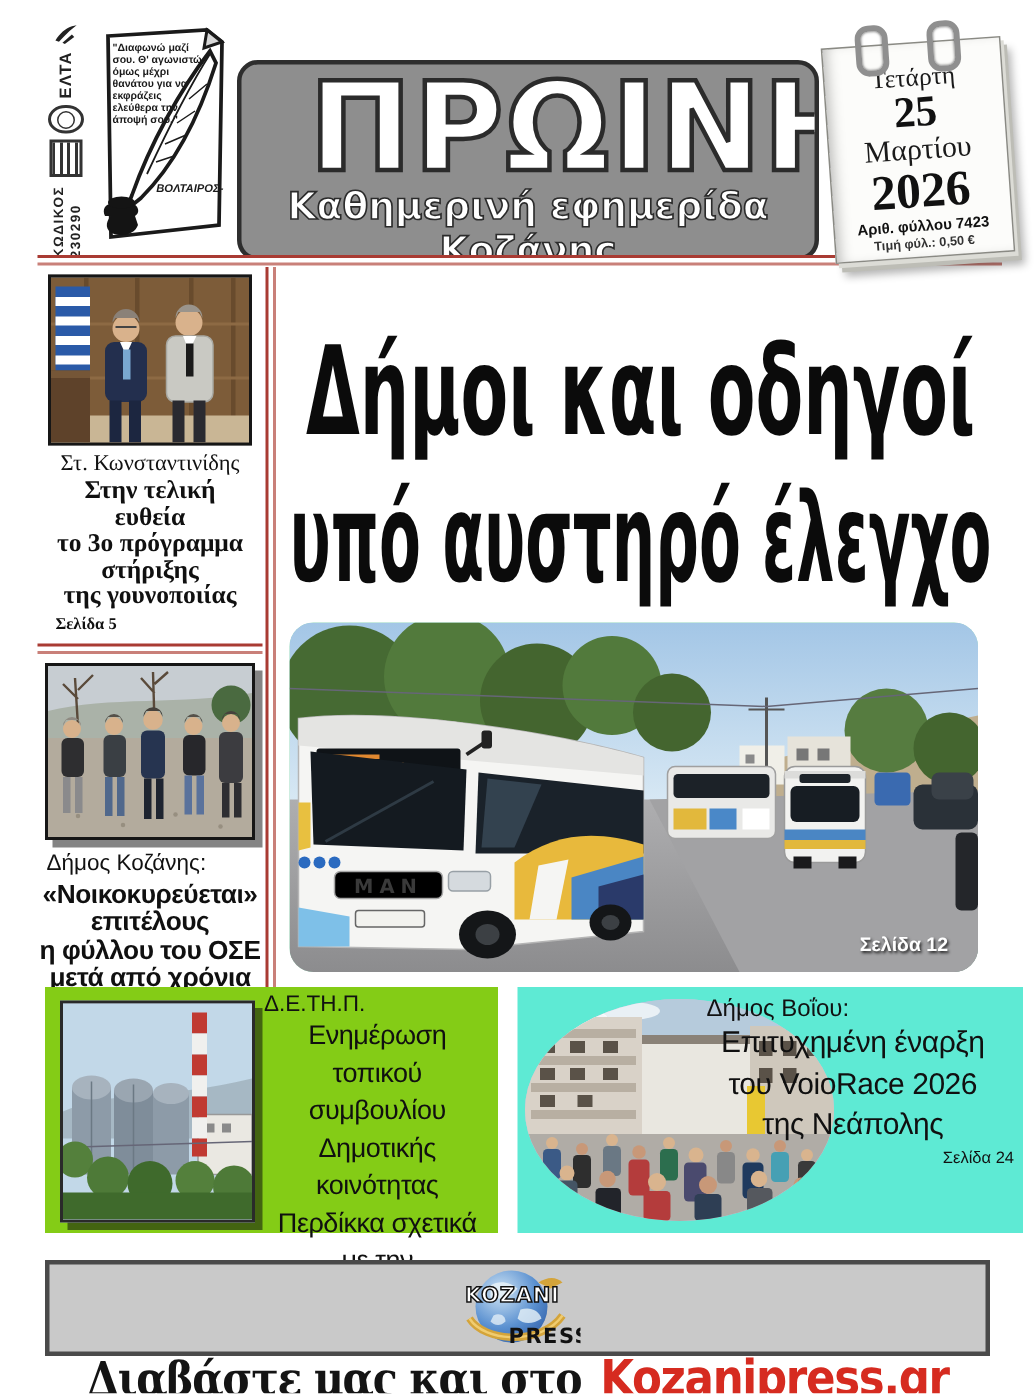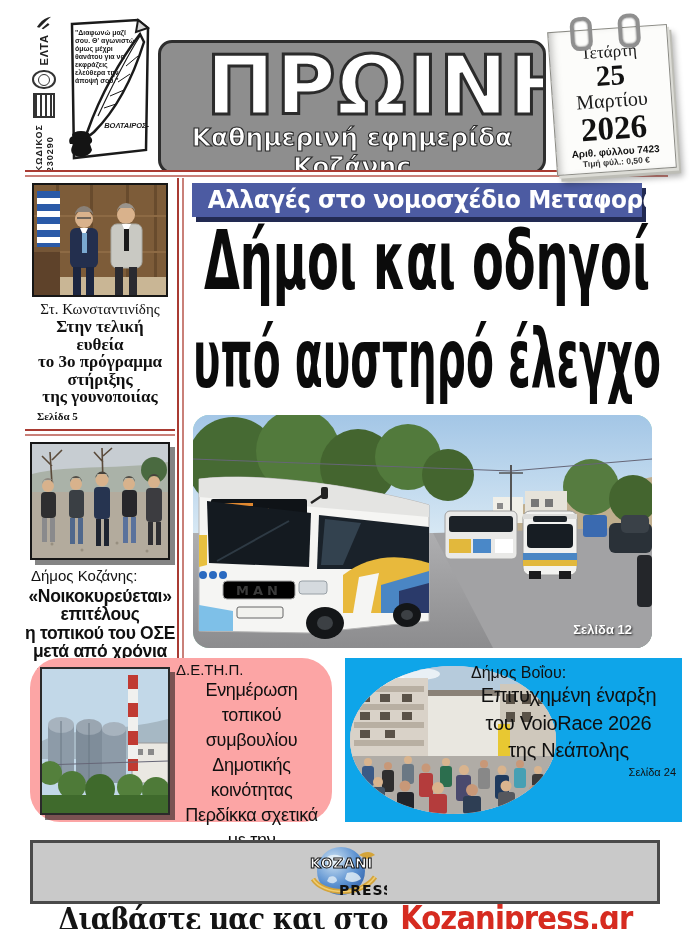--- a/index.html
+++ b/index.html
@@ -77,29 +77,29 @@
                font-family:"DejaVu Sans",sans-serif;letter-spacing:-.5px;}
   .headline-svg{position:absolute;left:183px;top:219px;width:487px;height:192px;overflow:visible;}
   .headline-svg text{font-family:"DejaVu Sans",sans-serif;font-weight:bold;fill:#0b0b0b;}
 
   .bus-photo{position:absolute;left:193px;top:415px;width:459px;height:233px;border-radius:16px;
              overflow:hidden;background:#9db;}
   .bus-caption{position:absolute;right:20px;bottom:11px;color:#fff;font-weight:bold;font-size:13px;
                text-shadow:1px 1px 2px rgba(0,0,0,.8);z-index:3;}
 
   
-  .box-left{position:absolute;left:30px;top:658px;width:302px;height:164px;background:#fca5a5;border-radius:30px;}
+  .box-left{position:absolute;left:30px;top:658px;width:302px;height:164px;background:#84cc16;}
   .ind-photo{position:absolute;left:10px;top:9px;width:126px;height:144px;border:2px solid #2a2a2a;
              box-shadow:5px 5px 0 rgba(15,15,15,.55);background:#cde;}
   .box-left-text{position:absolute;left:146px;top:3px;right:5px;bottom:3px;text-align:center;}
   .box-kicker{font-size:15px;text-align:left;color:#111;}
   .box-title{font-weight:normal;font-size:18px;line-height:25px;color:#101010;letter-spacing:-.3px;}
   .box-page{font-size:11px;font-weight:normal;text-align:right;margin-top:1px;color:#111;}
 
-  .box-right{position:absolute;left:345px;top:658px;width:337px;height:164px;background:#0ea5e9;}
+  .box-right{position:absolute;left:345px;top:658px;width:337px;height:164px;background:#5eead4;}
   .race-photo{position:absolute;left:5px;top:8px;width:206px;height:148px;border-radius:50%;
               overflow:hidden;background:#bcd;}
   .box-right-text{position:absolute;left:116px;top:6px;right:6px;bottom:4px;text-align:center;z-index:2;}
   .box-right-text .box-kicker{margin-left:10px;font-size:16px;}
   .box-right-text .box-title{font-size:20px;line-height:27.5px;}
 
   
   .footer-banner{position:absolute;left:30px;top:840px;width:630px;height:64px;background:#c9c9c9;
                  border:3px solid #4a4a4a;box-sizing:border-box;display:flex;align-items:center;flex-direction:column;}
   .press-logo{position:relative;width:80px;height:56px;margin-left:3px;flex:0 0 auto;}
@@ -243,29 +243,26 @@
       <circle cx="122" cy="38" r="6" fill="#d8b28c"></circle>
         <path d="M116,36 a6,6 0 0 1 12,0 l-2,-4 l-8,0 Z" fill="#46423c"></path>
       <rect x="114" y="44" width="16" height="34" rx="4" fill="#3c3c40"></rect>
       <rect x="116" y="78" width="5" height="23" fill="#2e2e32"></rect>
         <rect x="124" y="78" width="5" height="23" fill="#2e2e32"></rect>
     </svg>
     <div class="side-kicker2">Δήμος Κοζάνης:</div>
     <div class="side-title2">
       <div>«Νοικοκυρεύεται»</div>
       <div>επιτέλους</div>
-      <div>η τοπικού του ΟΣΕ</div>
+      <div>η φύλλου του ΟΣΕ</div>
       <div>μετά από χρόνια</div>
     </div>
     <div class="side-page">Σελίδα 4</div>
   </aside>
 
-  <div class="kicker-banner">
-    <div class="kicker-text">Αλλαγές στο νομοσχέδιο Μεταφορών</div>
-  </div>
 
   <svg class="headline-svg" viewBox="0 0 487 192">
     <text x="244" y="70" text-anchor="middle" font-size="82" textLength="446" lengthAdjust="spacingAndGlyphs">Δήμοι και οδηγοί</text>
     <text x="244" y="168" text-anchor="middle" font-size="82" textLength="468" lengthAdjust="spacingAndGlyphs">υπό αυστηρό έλεγχο</text>
   </svg>
 
   <div class="bus-photo">
     <svg viewBox="0 0 459 233" preserveAspectRatio="none">
       <defs>
         <linearGradient id="sky" x1="0" y1="0" x2="0" y2="1">

